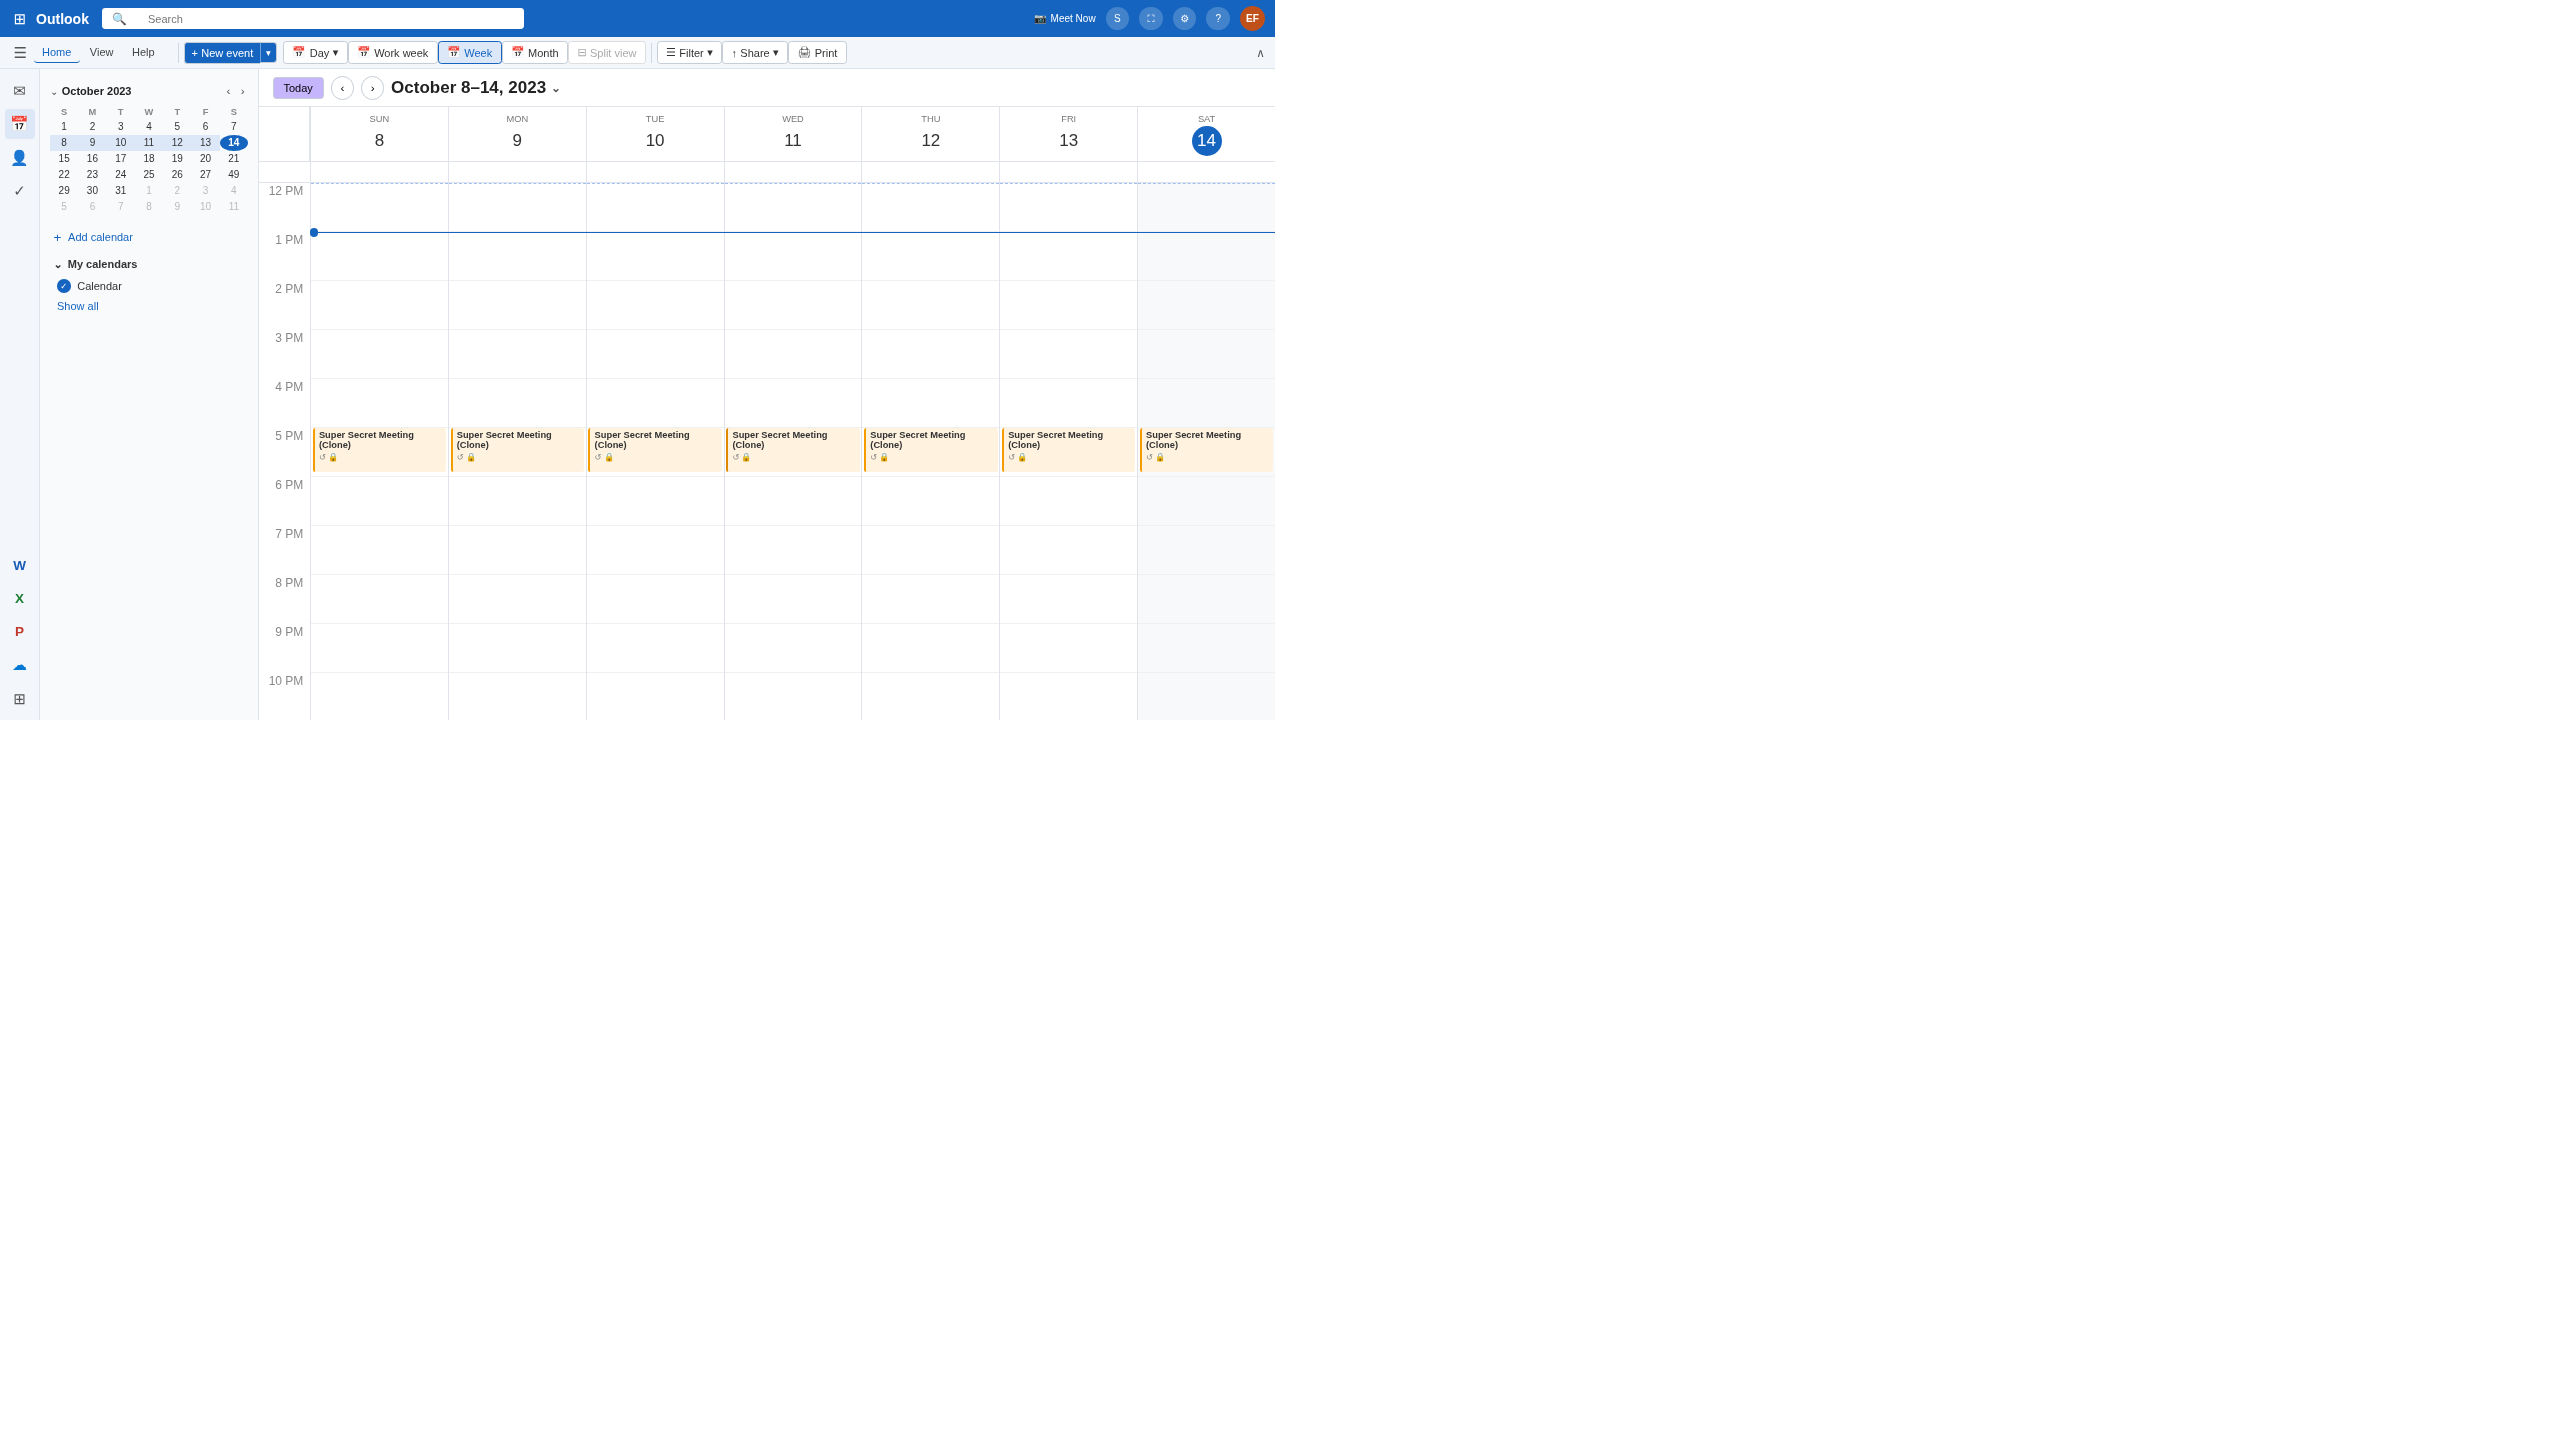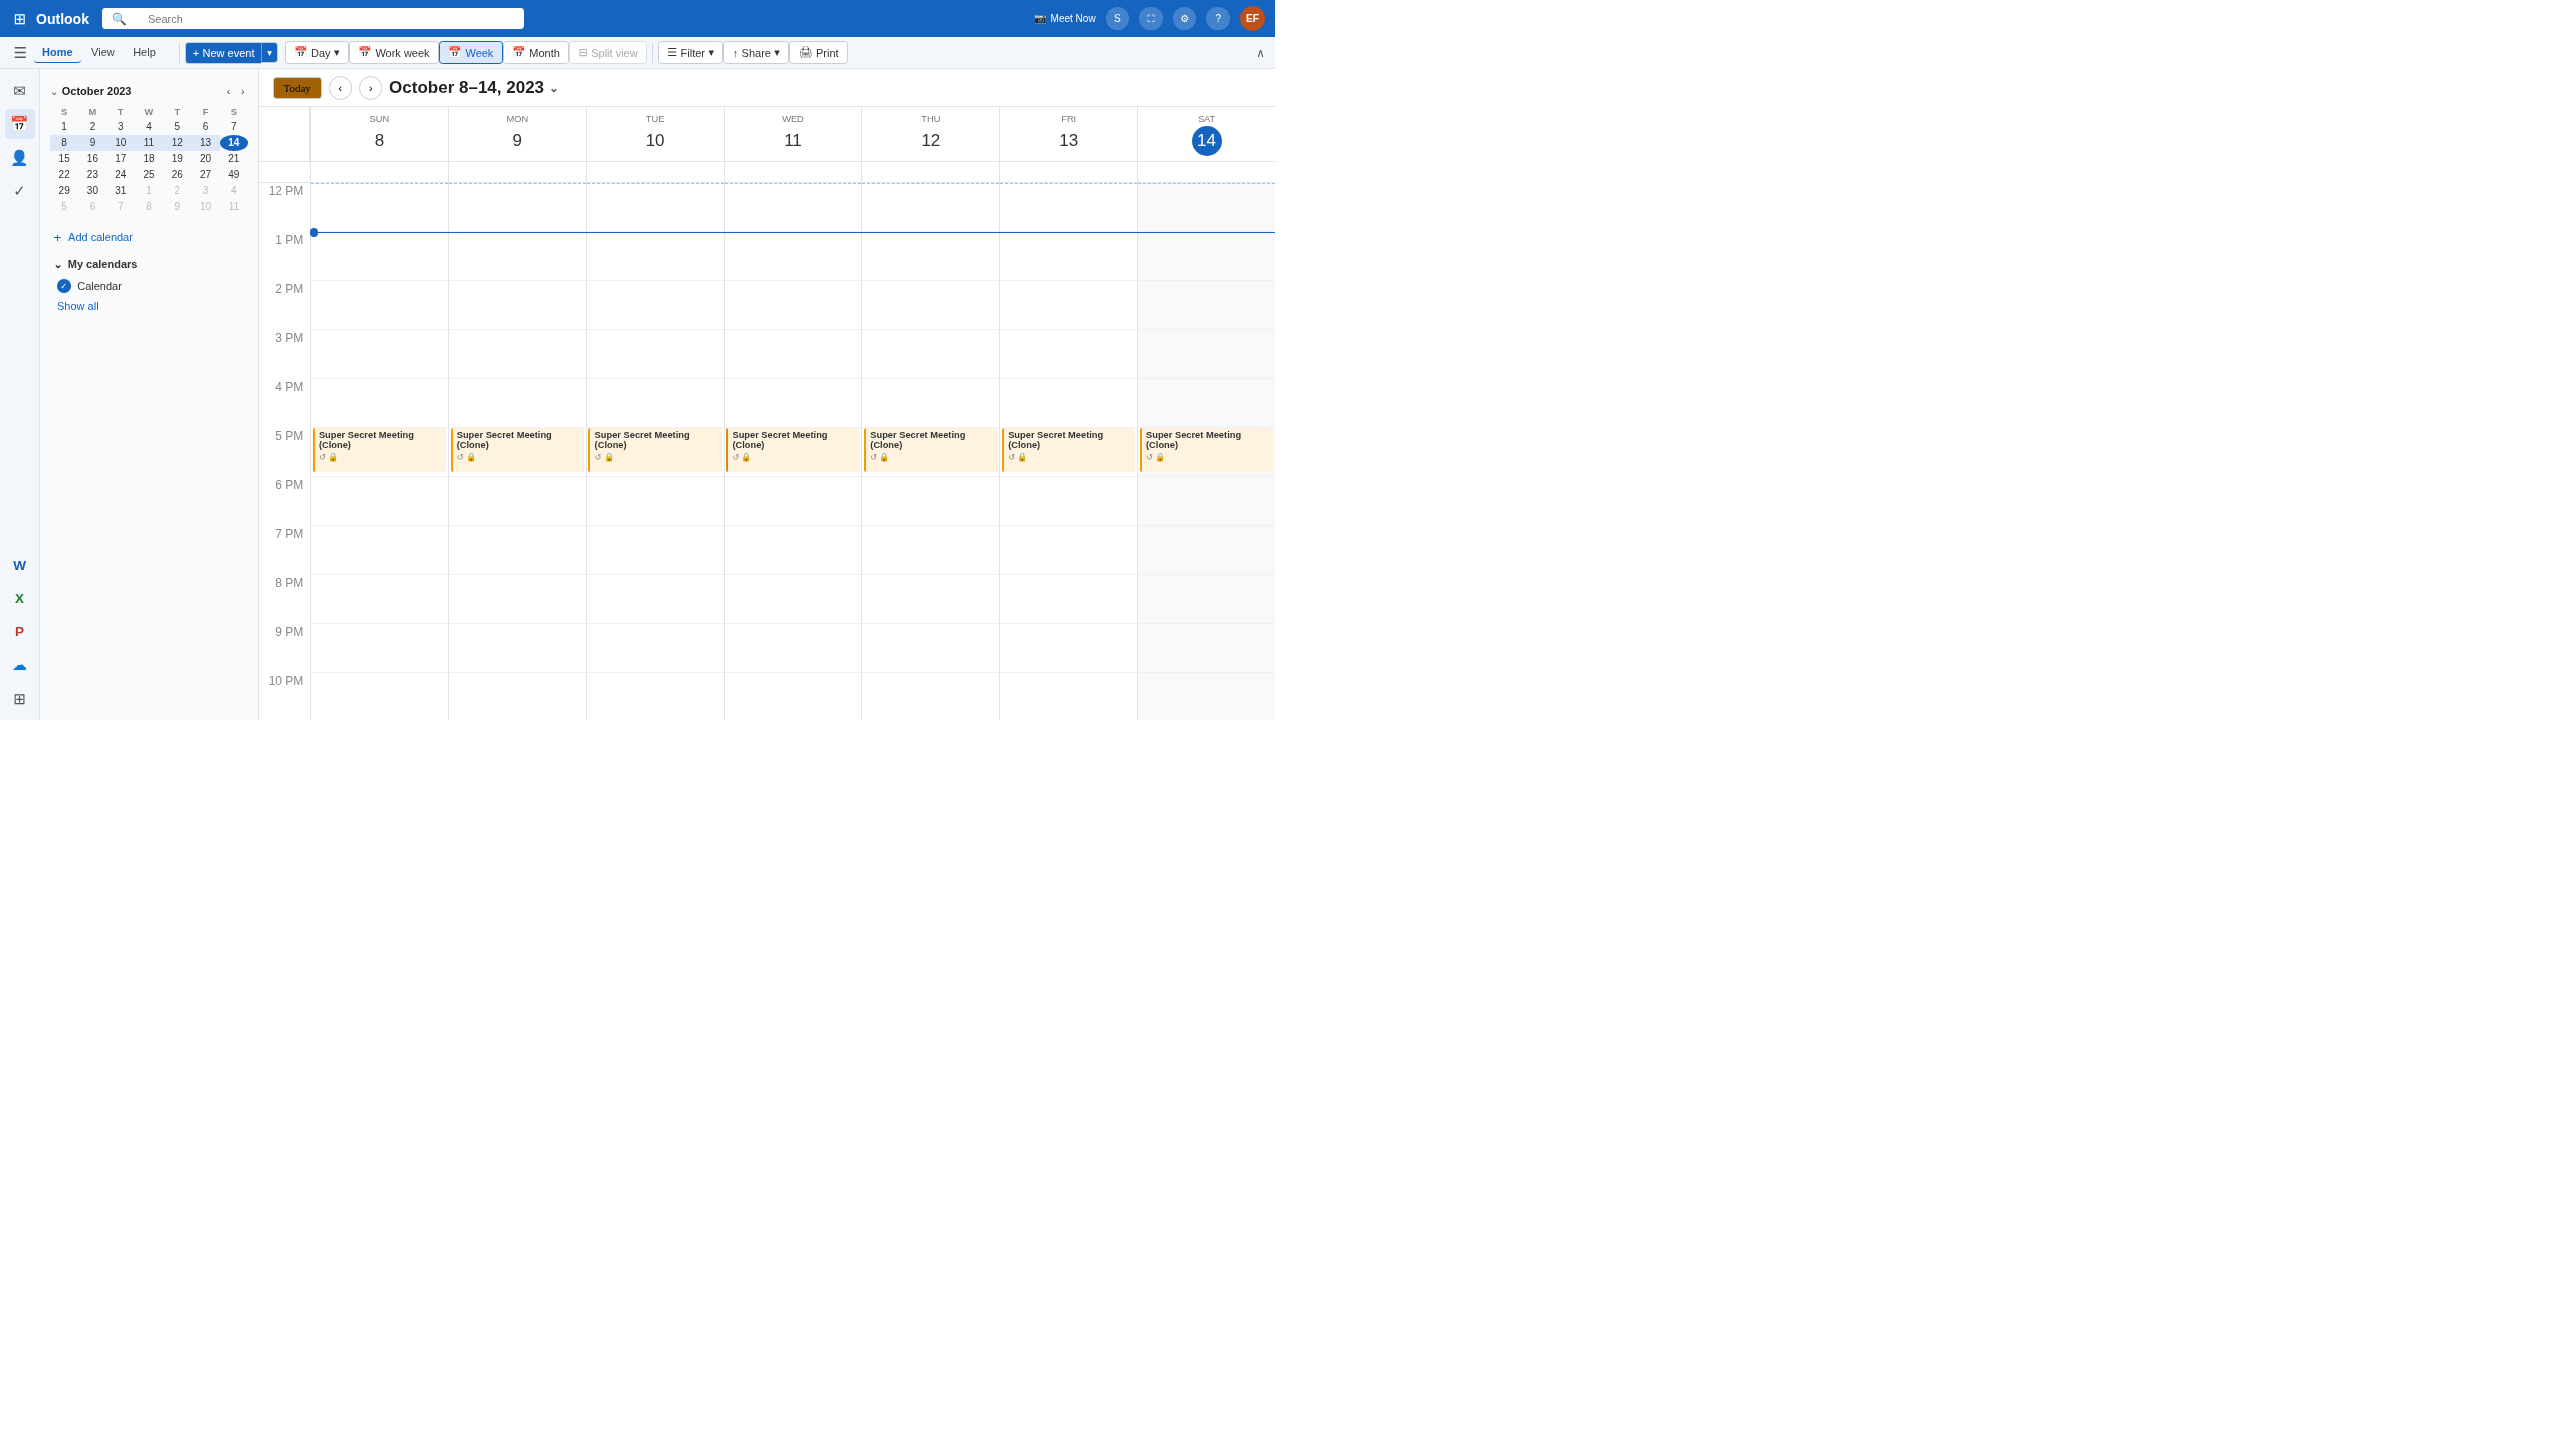--- a/index.html
+++ b/index.html
@@ -74,21 +74,21 @@
     }
     .ribbon-tab {
       padding: 3.4px 8.4px;
       font-size: 11px;
       cursor: pointer;
       border-radius: 3.4px;
       color: #444;
     }
     .ribbon-tab.active {
       color: #1565c0;
-      font-weight: 700;
+      font-weight: 400;
       border-bottom: 1.7px solid #1565c0;
     }
     .ribbon-btn {
       display: flex; align-items: center; gap: 3.4px;
       padding: 4.2px 8.4px;
       font-size: 11px;
       border: 0.8px solid #c5cdd6;
       border-radius: 3.4px;
       background: white;
       cursor: pointer;
@@ -253,22 +253,21 @@
       padding: 6.7px 13.5px;
       gap: 6.7px;
       border-bottom: 0.8px solid #e0e4ea;
     }
     .cal-today-btn {
       padding: 4.2px 10px;
       border: 0.8px solid #c5cdd6;
       border-radius: 3.4px;
       font-size: 11px;
       cursor: pointer;
-      background: #a16207;
-      font-family: Liberation Serif, serif;
+      background: #c4b5fd;
     }
     .cal-arrow {
       width: 23.6px; height: 23.6px;
       border: 0.8px solid #c5cdd6;
       border-radius: 50%;
       display: flex; align-items: center; justify-content: center;
       cursor: pointer;
       font-size: 11.8px;
       background: white;
     }

